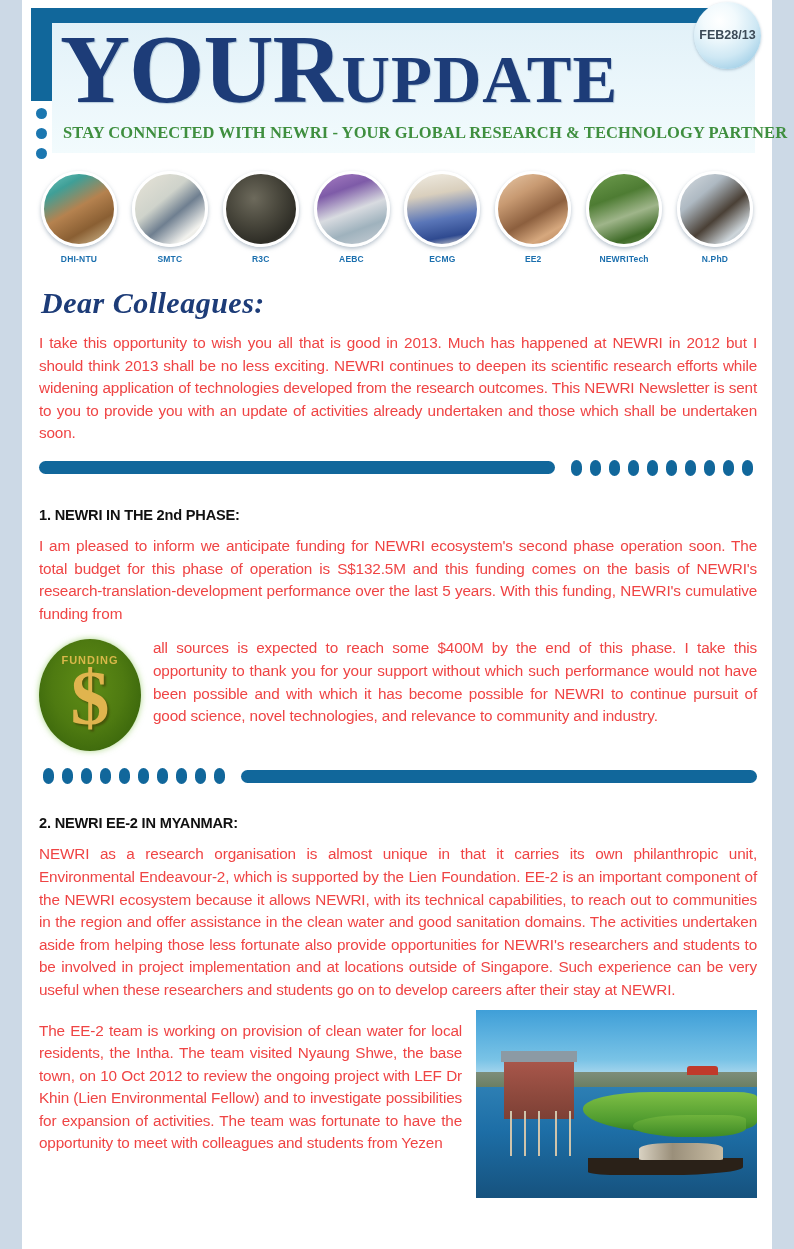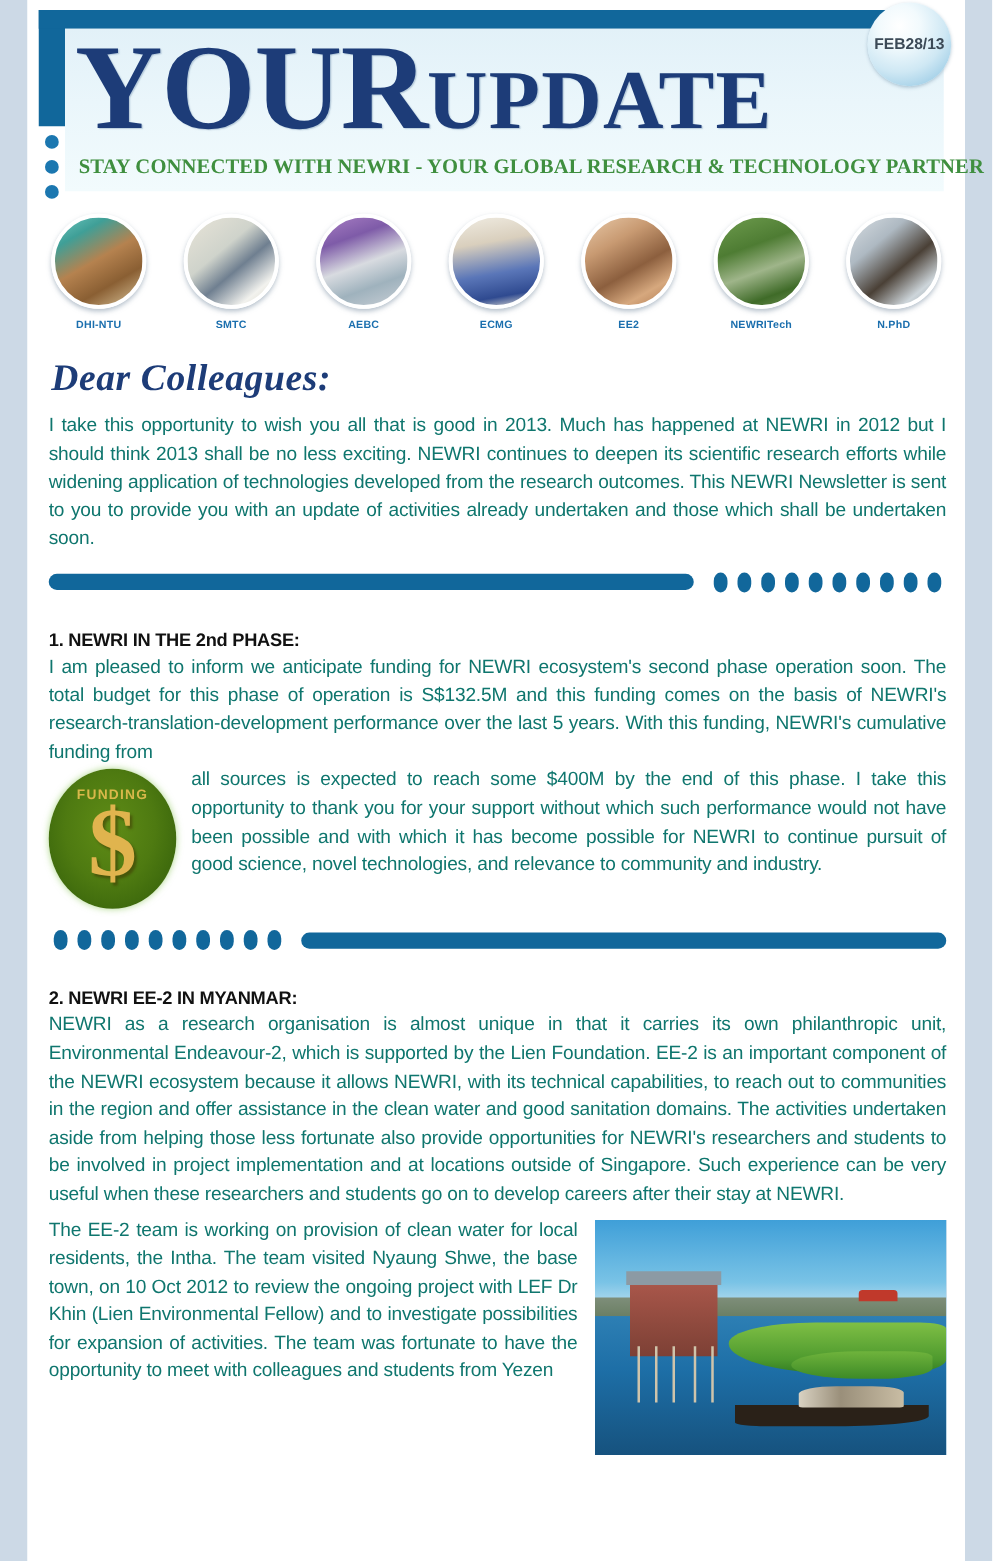--- a/index.html
+++ b/index.html
@@ -175,25 +175,25 @@
   .greeting {
     font-family: "Liberation Serif", serif;
     font-style: italic;
     font-weight: 700;
     font-size: 30px;
     color: #1d3c78;
     margin: 18px 0 10px 10px;
     letter-spacing: 0.5px;
   }
   p.body {
-    margin: 0 0 0 0;
+    margin: 12px 0 0 0;
     padding: 0 6px 0 8px;
     font-size: 15.3px;
     line-height: 22.6px;
-    color: #0f766e;
+    color: #ef4444;
     text-align: justify;
     font-family: "Liberation Sans", sans-serif;
     letter-spacing: -0.15px;
   }
   h2.section-title {
     margin: 26px 0 2px 8px;
     font-size: 14.6px;
     font-weight: 700;
     color: #111111;
     letter-spacing: -0.2px;
@@ -370,20 +370,24 @@
     </div>
 
     <div class="icon-strip">
       <div class="icon-item">
         <div class="icon-circle" style="background:linear-gradient(150deg,#6ec7c0 0%,#3f9f97 22%,#b5824f 48%,#8a5f33 72%,#d9c49a 100%);"></div>
         <div class="icon-label">DHI-NTU</div>
       </div>
       <div class="icon-item">
         <div class="icon-circle" style="background:linear-gradient(140deg,#e8e4d8 0%,#cfd3cb 38%,#6f7f90 58%,#f2f2ee 82%,#d8d4c6 100%);"></div>
         <div class="icon-label">SMTC</div>
+      </div>
+      <div class="icon-item">
+        <div class="icon-circle" style="background:radial-gradient(circle at 40% 35%,#6d6a5c 0%,#4a483d 40%,#2e2d26 72%,#55524a 100%);"></div>
+        <div class="icon-label">R3C</div>
       </div>
       <div class="icon-item">
         <div class="icon-circle" style="background:linear-gradient(160deg,#a97fc4 0%,#7e5ba8 26%,#d8dbe0 52%,#9fb2bd 74%,#c9cfd6 100%);"></div>
         <div class="icon-label">AEBC</div>
       </div>
       <div class="icon-item">
         <div class="icon-circle" style="background:linear-gradient(170deg,#f0ece2 0%,#d9cfbd 30%,#5a76b8 62%,#2f4a90 85%,#e8e4d8 100%);"></div>
         <div class="icon-label">ECMG</div>
       </div>
       <div class="icon-item">

